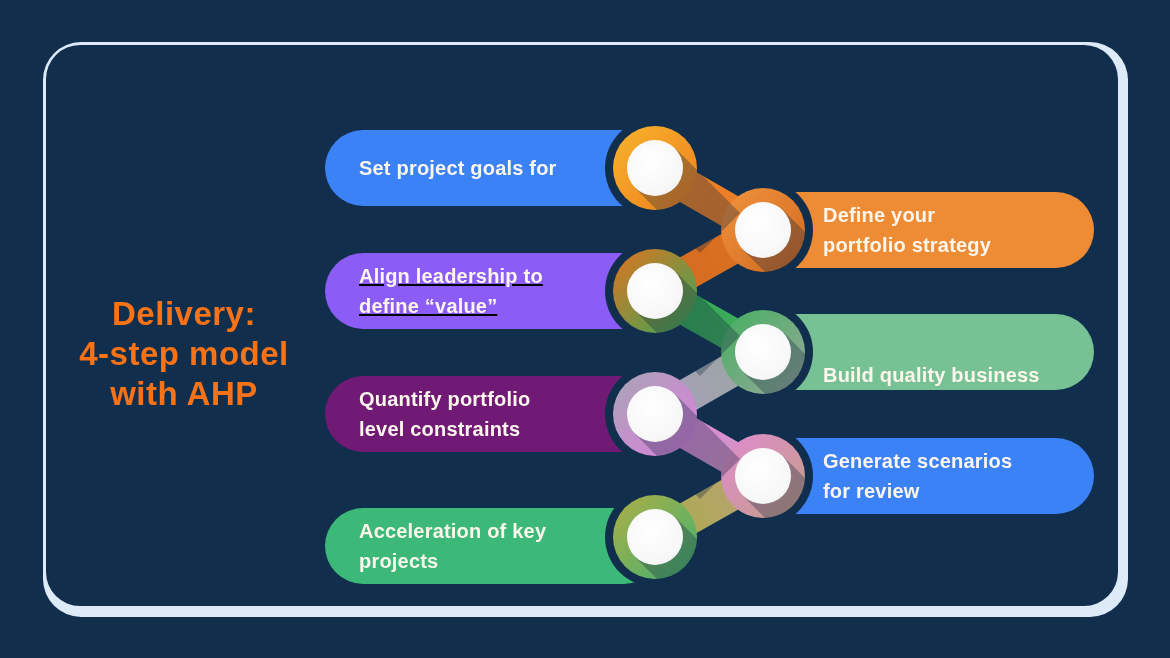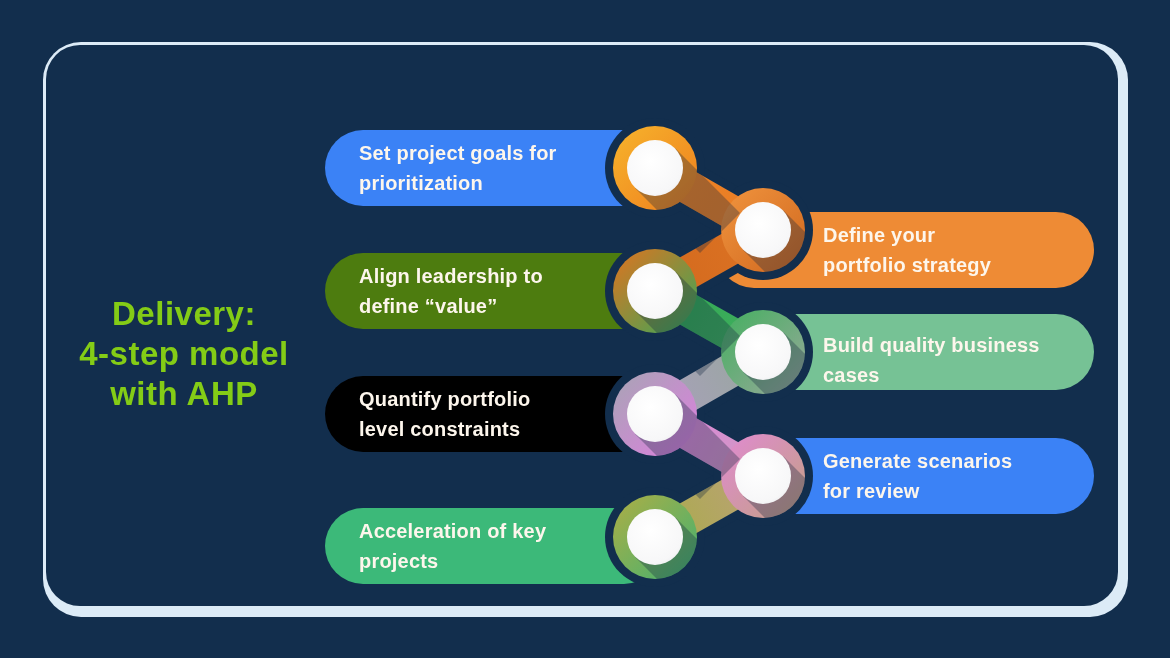--- a/index.html
+++ b/index.html
@@ -17,72 +17,70 @@
     position:absolute;left:43px;top:42px;width:1085px;height:575px;
     background:#dcebf7;border-radius:38px;
   }
   .frame-inner{
     position:absolute;left:3px;top:3px;right:10px;bottom:11px;
     background:#122e4d;border-radius:34px;
   }
 
   .title{
     position:absolute;left:48px;top:294px;width:272px;
-    text-align:center;color:#84cc16;
+    text-align:center;color:#f97316;
     font-weight:700;font-size:33px;line-height:40px;letter-spacing:0.5px;
   }
 
   .pill{
     position:absolute;height:76px;border-radius:38px;
     display:flex;flex-direction:column;justify-content:center;
     box-sizing:border-box;
   }
   .pill .pline{
     font-size:20px;line-height:30px;font-weight:700;
     color:#fdf6ec;white-space:nowrap;letter-spacing:0.2px;
   }
   .pill.left{left:325px;width:337px;padding-left:34px;}
   .pill.right{left:716px;width:378px;padding-left:107px;}
   .p1{top:130px;} .p3{top:253px;} .p5{top:376px;} .p7{top:508px;}
-  .p2{top:192px;margin-top:20px;} .p4{top:314px;} .p6{top:438px;}
+  .p2{top:192px;} .p4{top:314px;} .p6{top:438px;}
 
   svg.chain{position:absolute;inset:0;pointer-events:none;}
 </style>
 </head>
 <body>
 
 <div class="stage">
 
   <div class="frame">
     <div class="frame-inner"></div>
   </div>
 
   <div class="title">
     <div>Delivery:</div>
     <div>4-step model</div>
     <div>with AHP</div>
   </div>
 
   <div class="pill left p1" style="background: #3b82f6;">
     <div class="pline">Set project goals for</div>
-    <div class="pline">prioritization</div>
   </div>
   <div class="pill right p2" style="background: rgb(238, 139, 53);">
     <div class="pline">Define your</div>
     <div class="pline">portfolio strategy</div>
   </div>
-  <div class="pill left p3" style="background: #4d7c0f;">
+  <div class="pill left p3" style="background: #8b5cf6; text-decoration: underline;">
     <div class="pline">Align leadership to</div>
     <div class="pline">define “value”</div>
   </div>
   <div class="pill right p4" style="background: rgb(118, 194, 149); justify-content: flex-end;">
     <div class="pline">Build quality business</div>
-    <div class="pline">cases</div>
-  </div>
-  <div class="pill left p5" style="background: #000000;">
+  </div>
+  <div class="pill left p5" style="background: #701a75;">
     <div class="pline">Quantify portfolio</div>
     <div class="pline">level constraints</div>
   </div>
   <div class="pill right p6" style="background: #3b82f6;">
     <div class="pline">Generate scenarios</div>
     <div class="pline">for review</div>
   </div>
   <div class="pill left p7" style="background: rgb(60, 185, 121);">
     <div class="pline">Acceleration of key</div>
     <div class="pline">projects</div>

